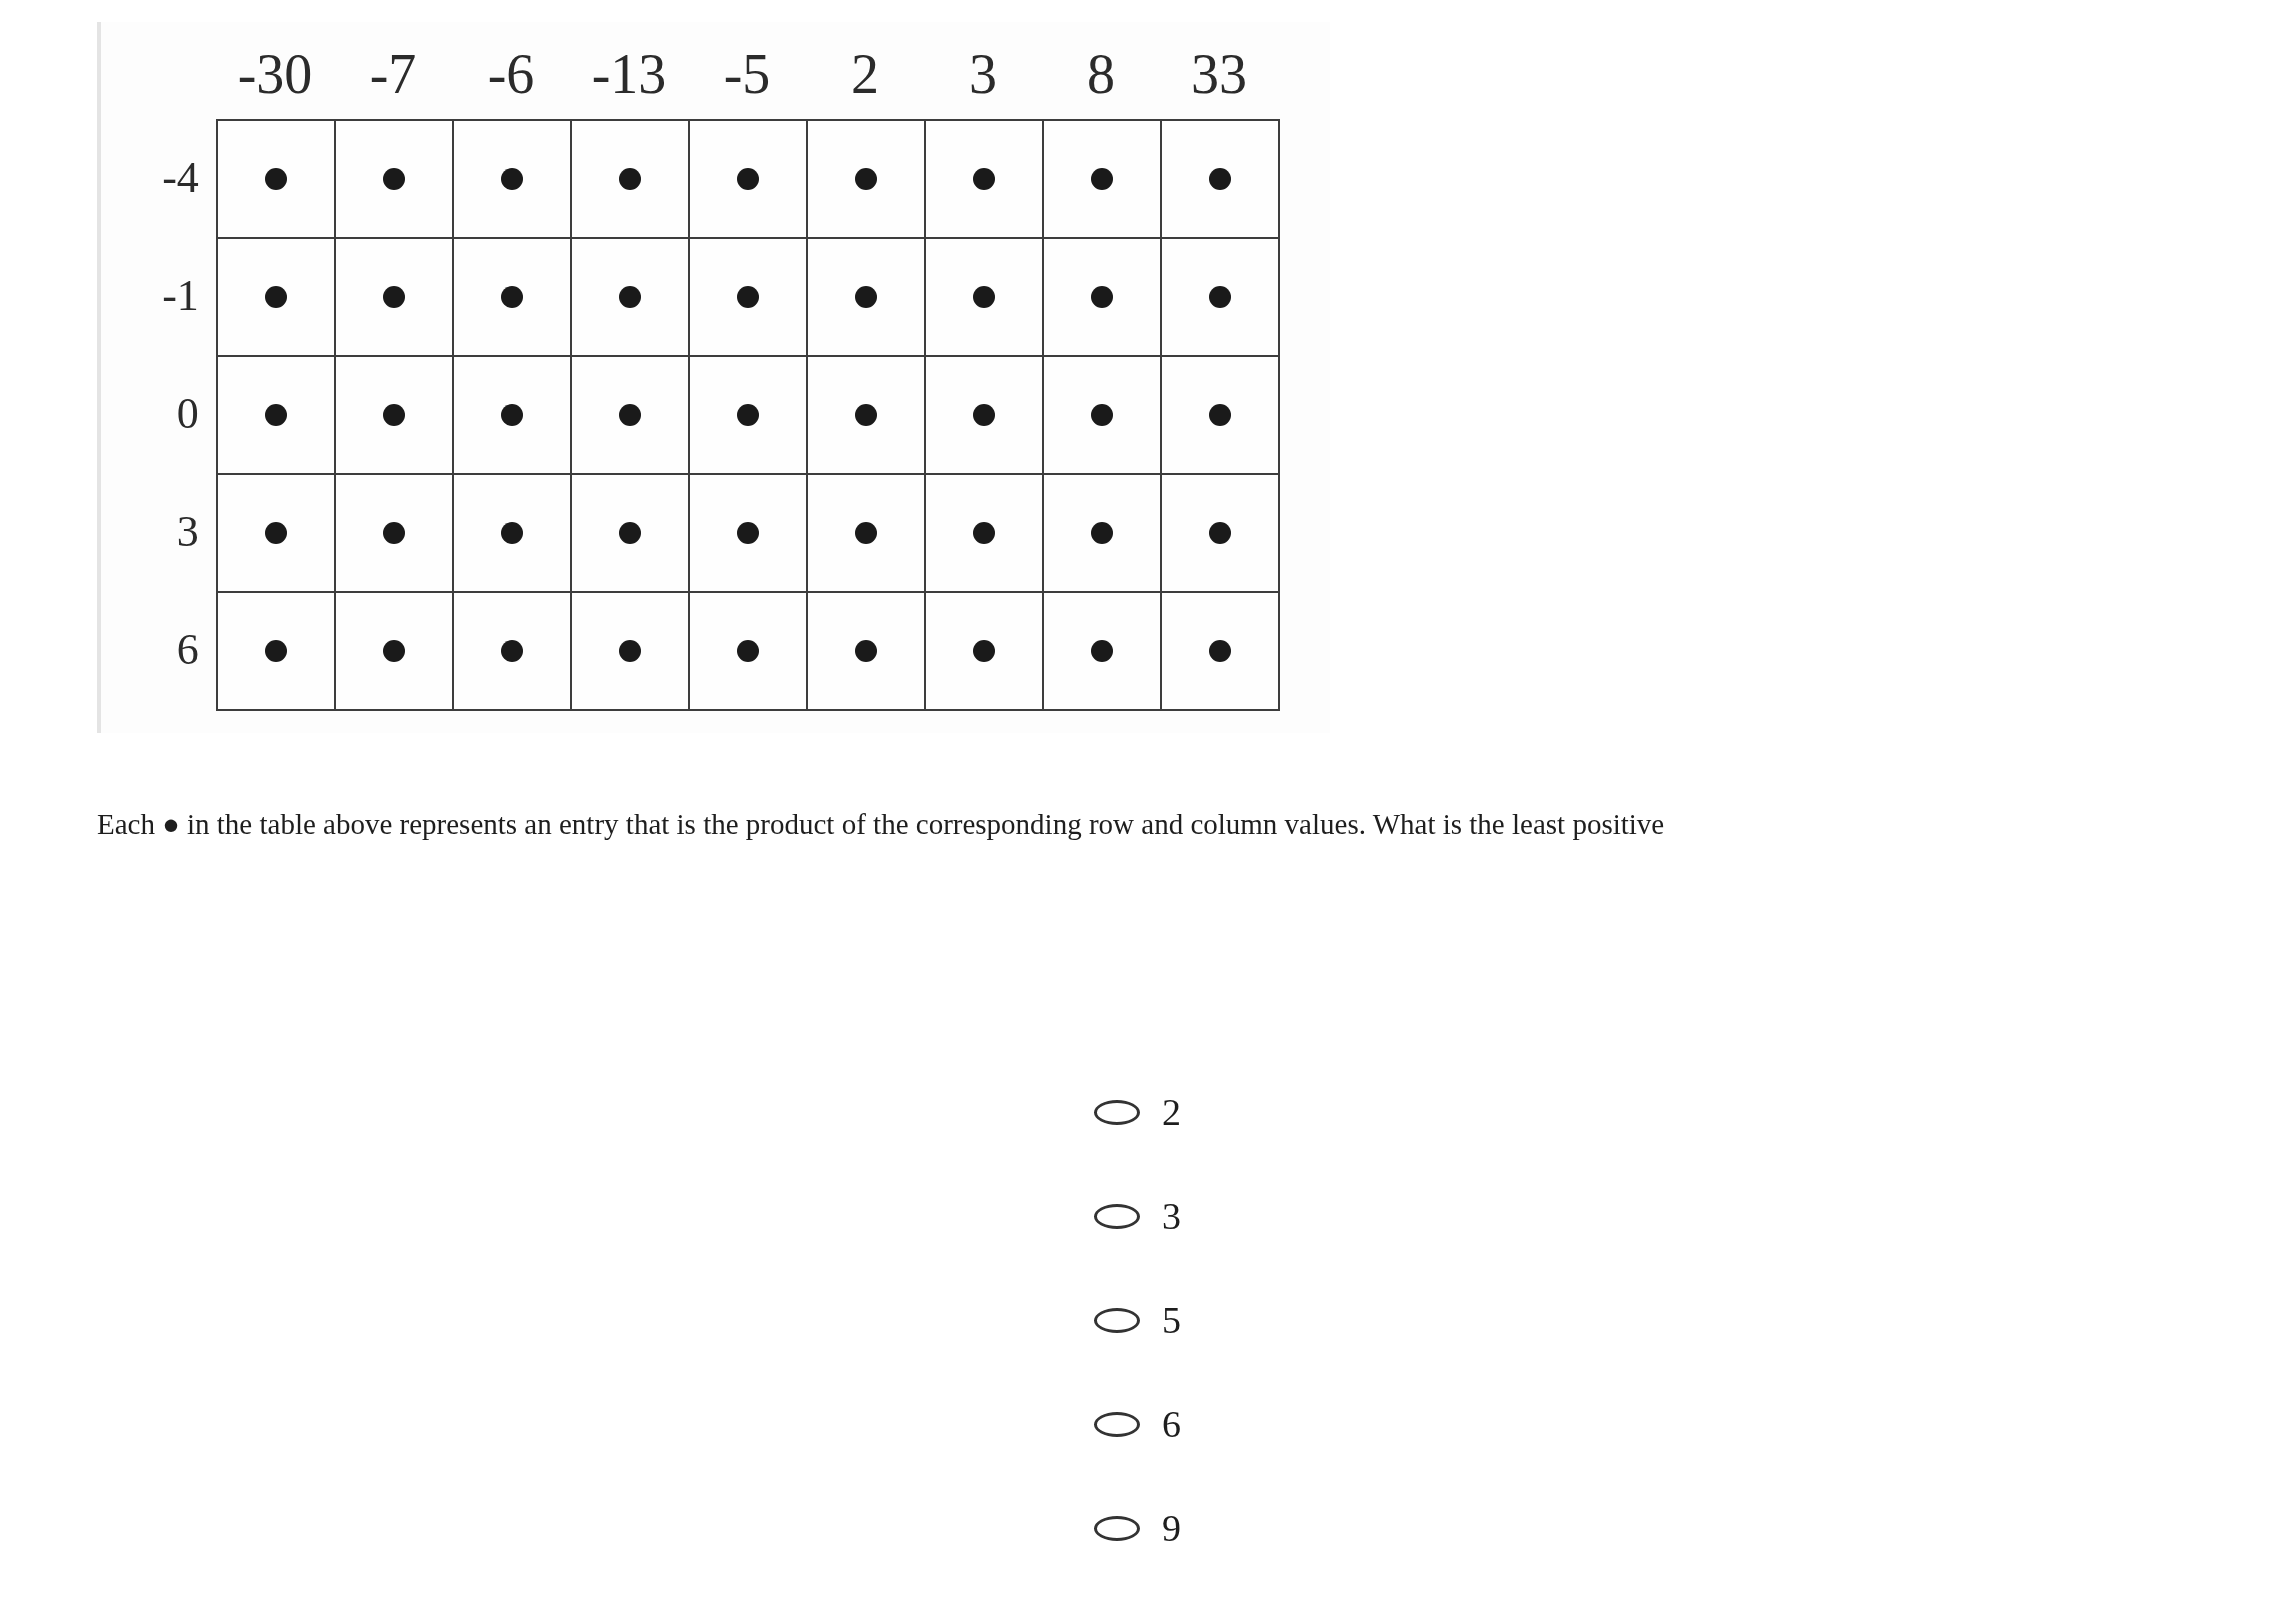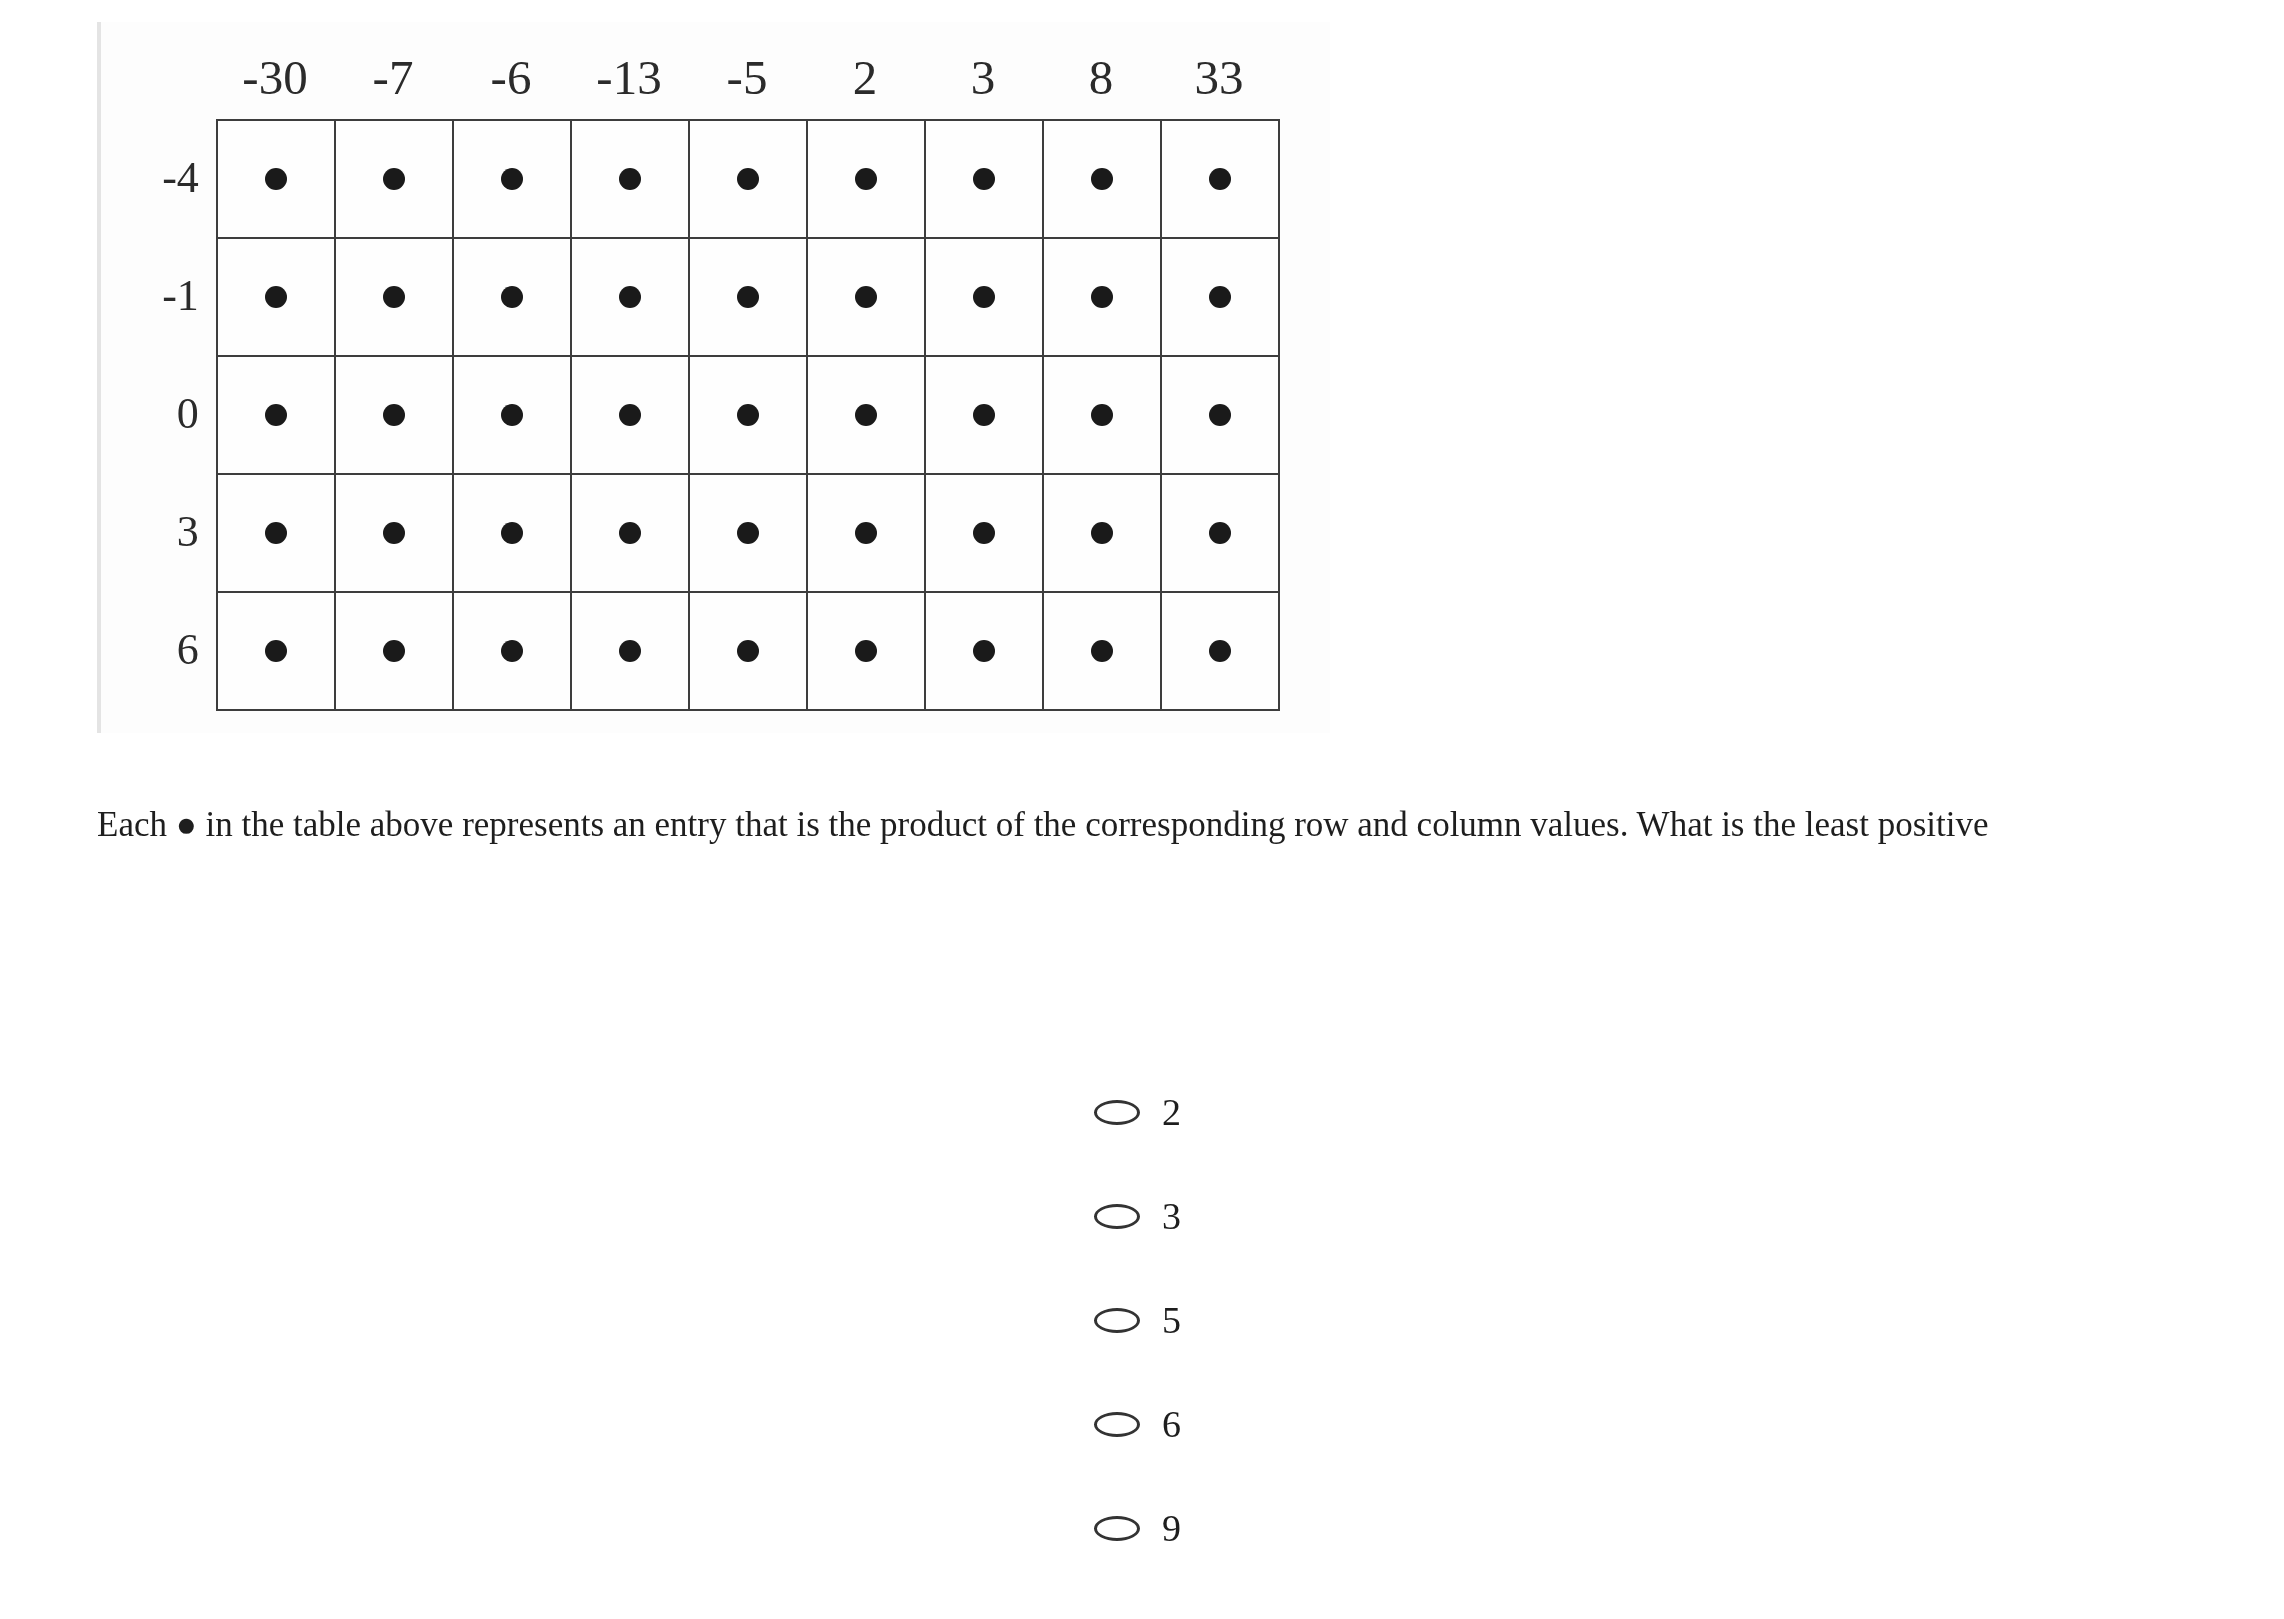--- a/index.html
+++ b/index.html
@@ -32,21 +32,21 @@
     background:var(--figure-edge);
   }
   .col-headers{
     position:absolute;left:119px;top:22px;
     display:grid;grid-template-columns:repeat(9,118px);
   }
   .col-header{
     height:75px;
     display:flex;align-items:flex-end;justify-content:center;
     padding-bottom:13px;
-    font-size:49px;color:#2b2b2b;
+    font-size:56px;color:#2b2b2b;
   }
   .row-headers{
     position:absolute;left:4.4px;top:97px;
     width:109px;
     display:grid;grid-auto-rows:118px;
   }
   .row-header{
     display:flex;align-items:center;justify-content:flex-end;
     padding-right:11.6px;
     font-size:44px;color:#2b2b2b;
@@ -65,21 +65,21 @@
   }
   .dot{
     width:22px;height:22px;border-radius:50%;
     background:var(--dot);
   }
 
   
   .question{
     position:absolute;left:97px;top:796px;
     width:2147px;
-    font-size:35px;line-height:57px;
+    font-size:29px;line-height:57px;
     color:var(--text);
   }
 
   
   .options{
     position:absolute;left:1094px;top:1060px;
   }
   .option-row{
     height:104px;
     display:flex;align-items:center;gap:22px;

